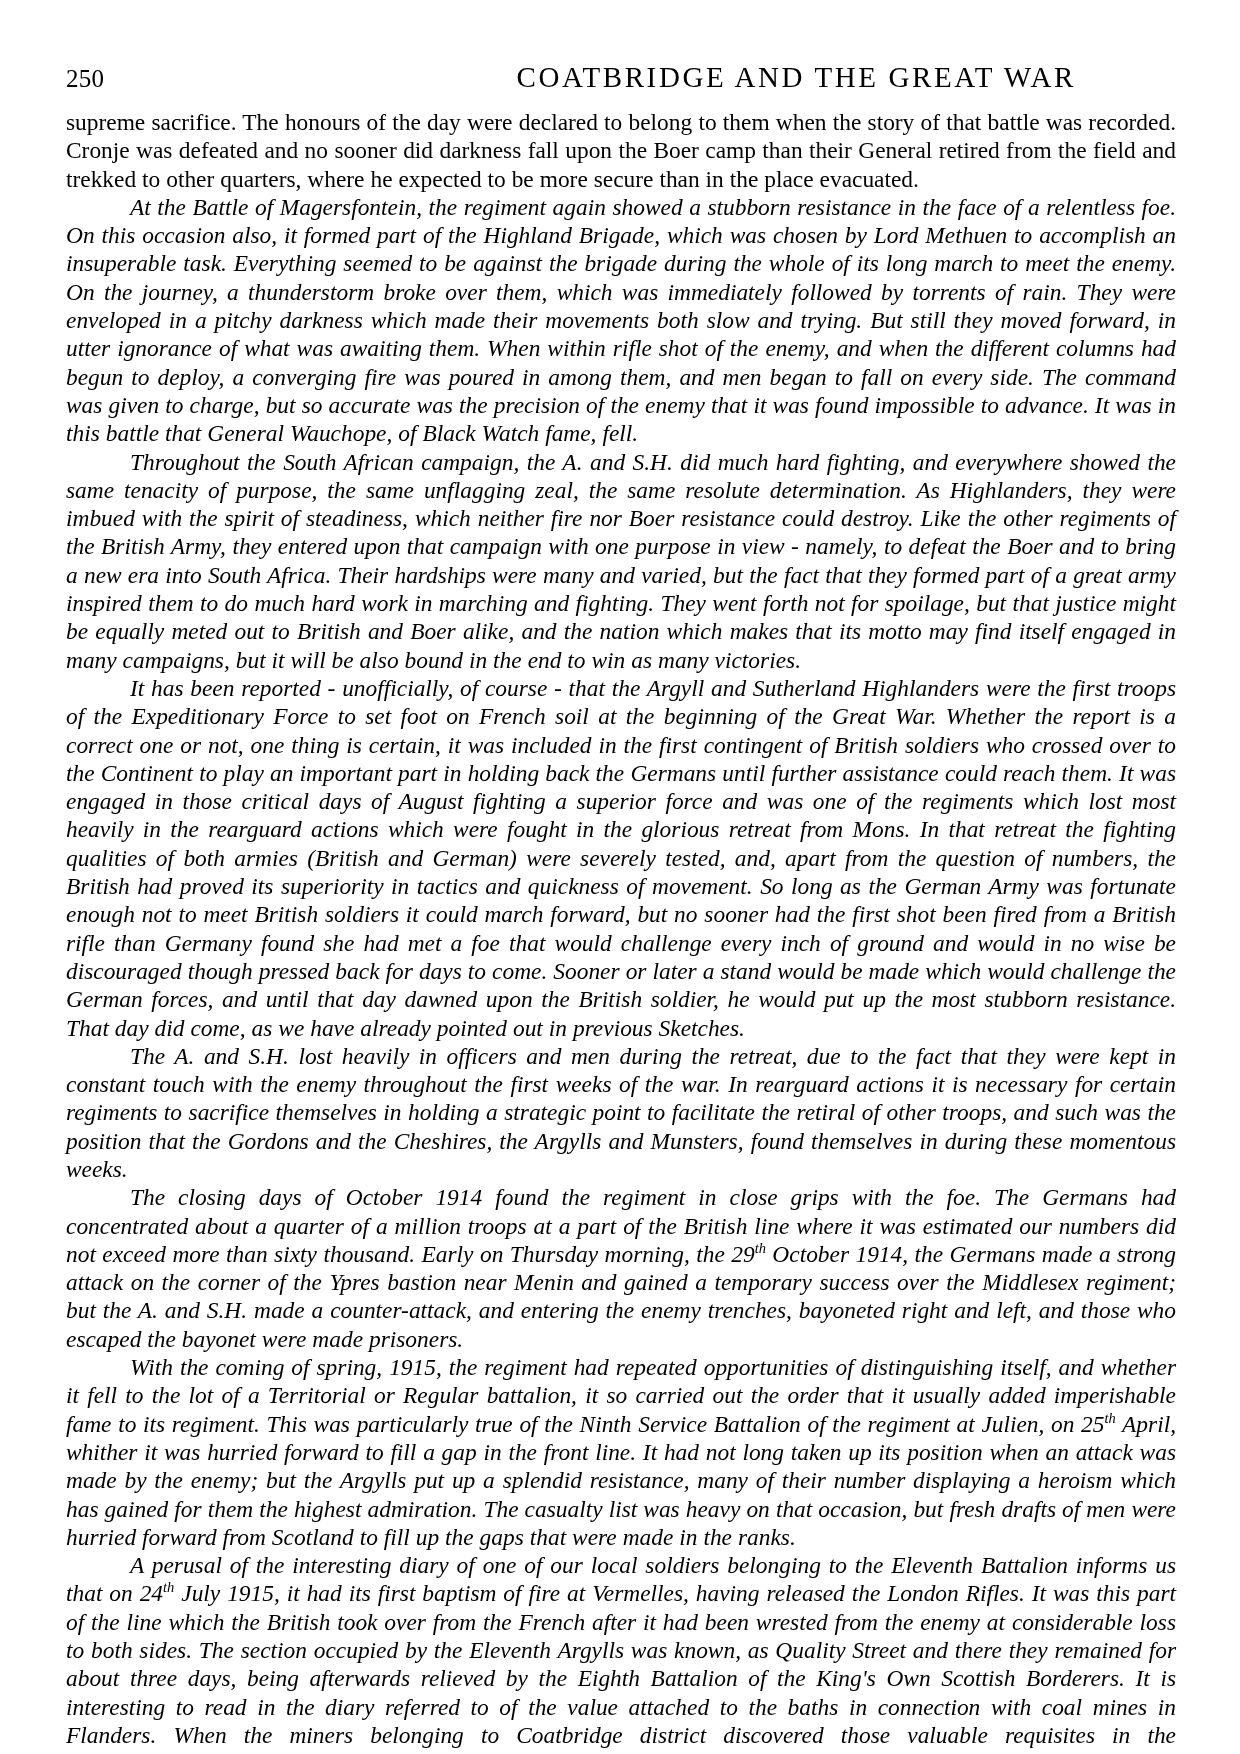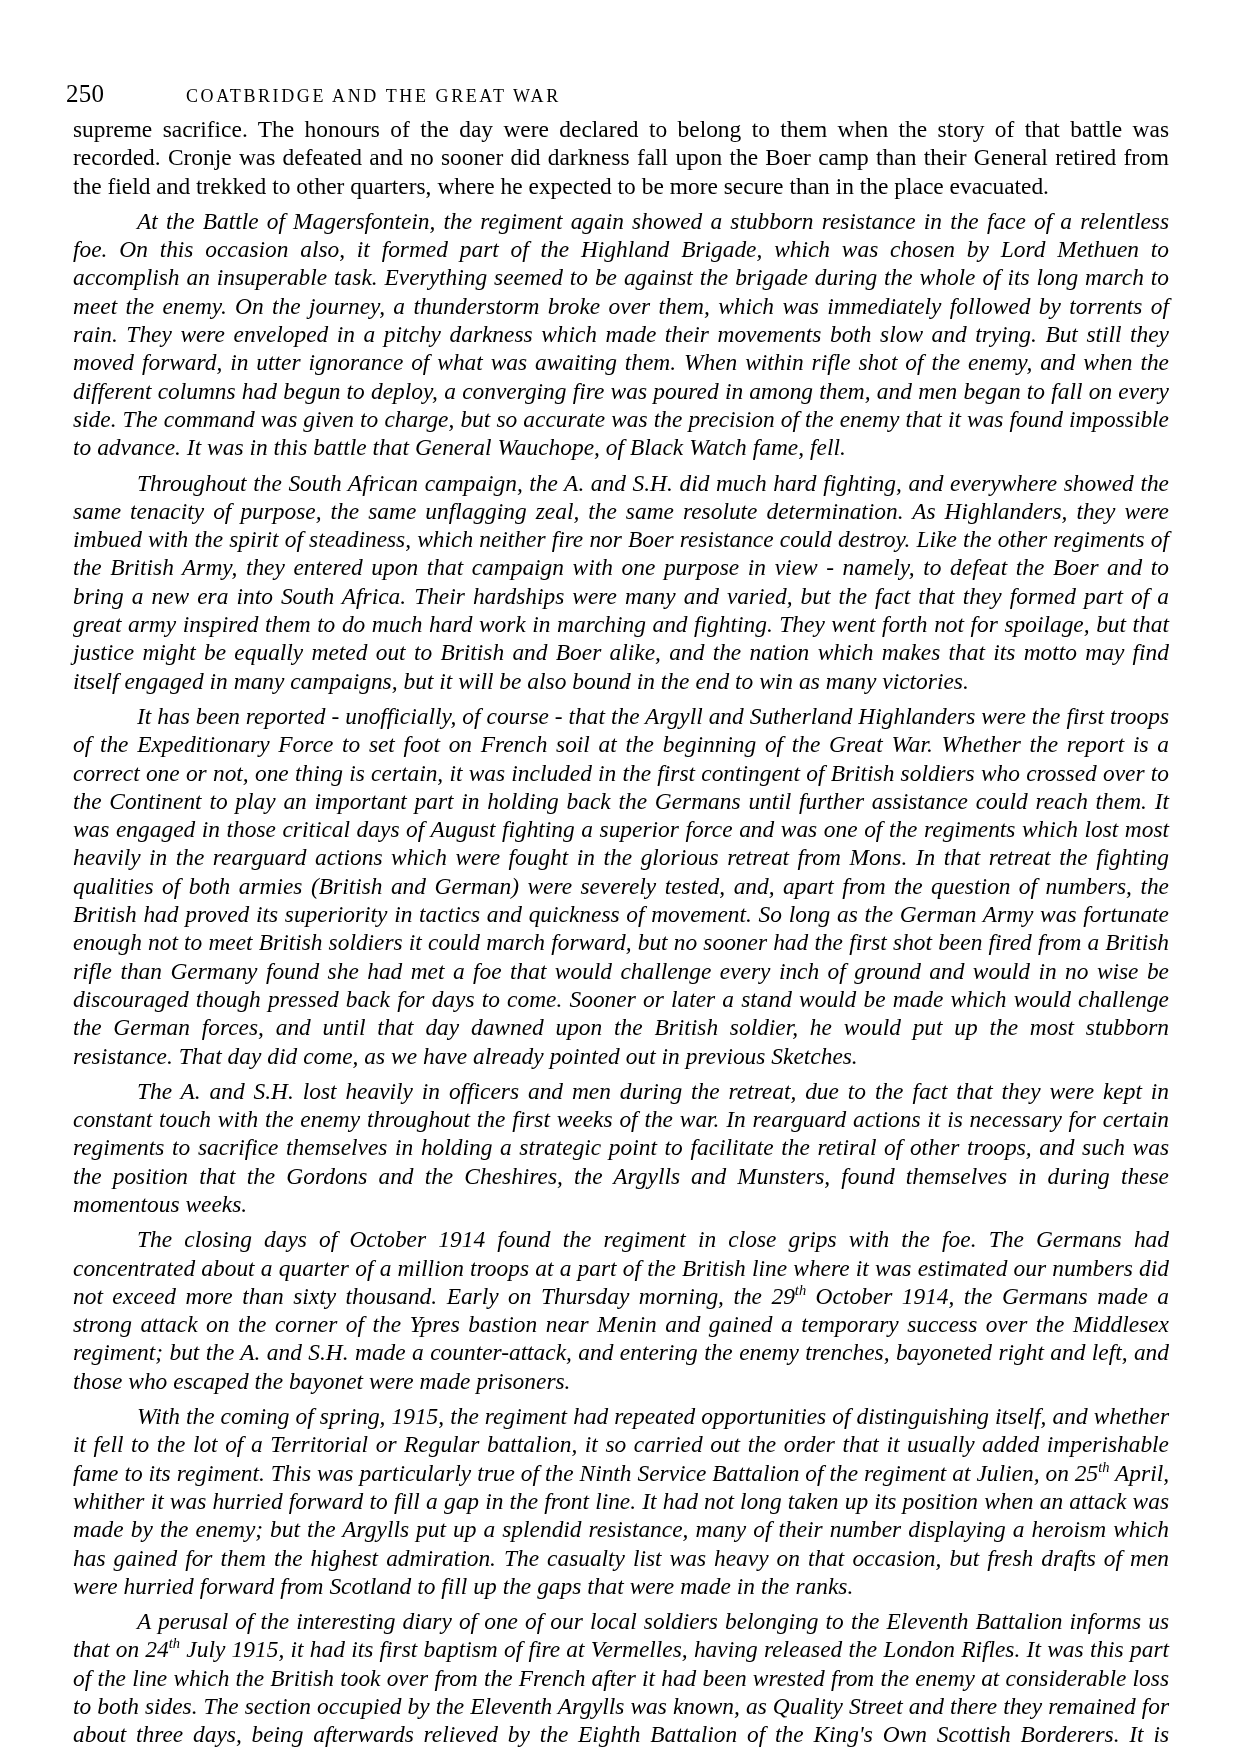--- a/index.html
+++ b/index.html
@@ -32,36 +32,35 @@
   }
   .folio {
     font-size: 25px;
     line-height: 30px;
     letter-spacing: 0.2px;
     width: 120px;
     flex: 0 0 auto;
   }
   .running-head {
     flex: 1 1 auto;
-    text-align: left;
-    font-size: 18px;
+    text-align: right;
+    font-size: 29px;
     line-height: 30px;
     letter-spacing: 2.6px;
     padding-right: 100px;
     white-space: nowrap;
-    margin-top: 19px;
   }
   .body-text {
     position: absolute;
     left: 66px;
     top: 108px;
     width: 1110px;
   }
   .body-text p {
-    margin: 7px;
+    margin: 0;
     text-align: justify;
     text-justify: inter-word;
     font-size: 23.4px;
     line-height: 28.3px;
     text-indent: 0;
     hyphens: none;
     -webkit-hyphens: none;
     word-spacing: 0.1px;
   }
   .body-text p.indent {

